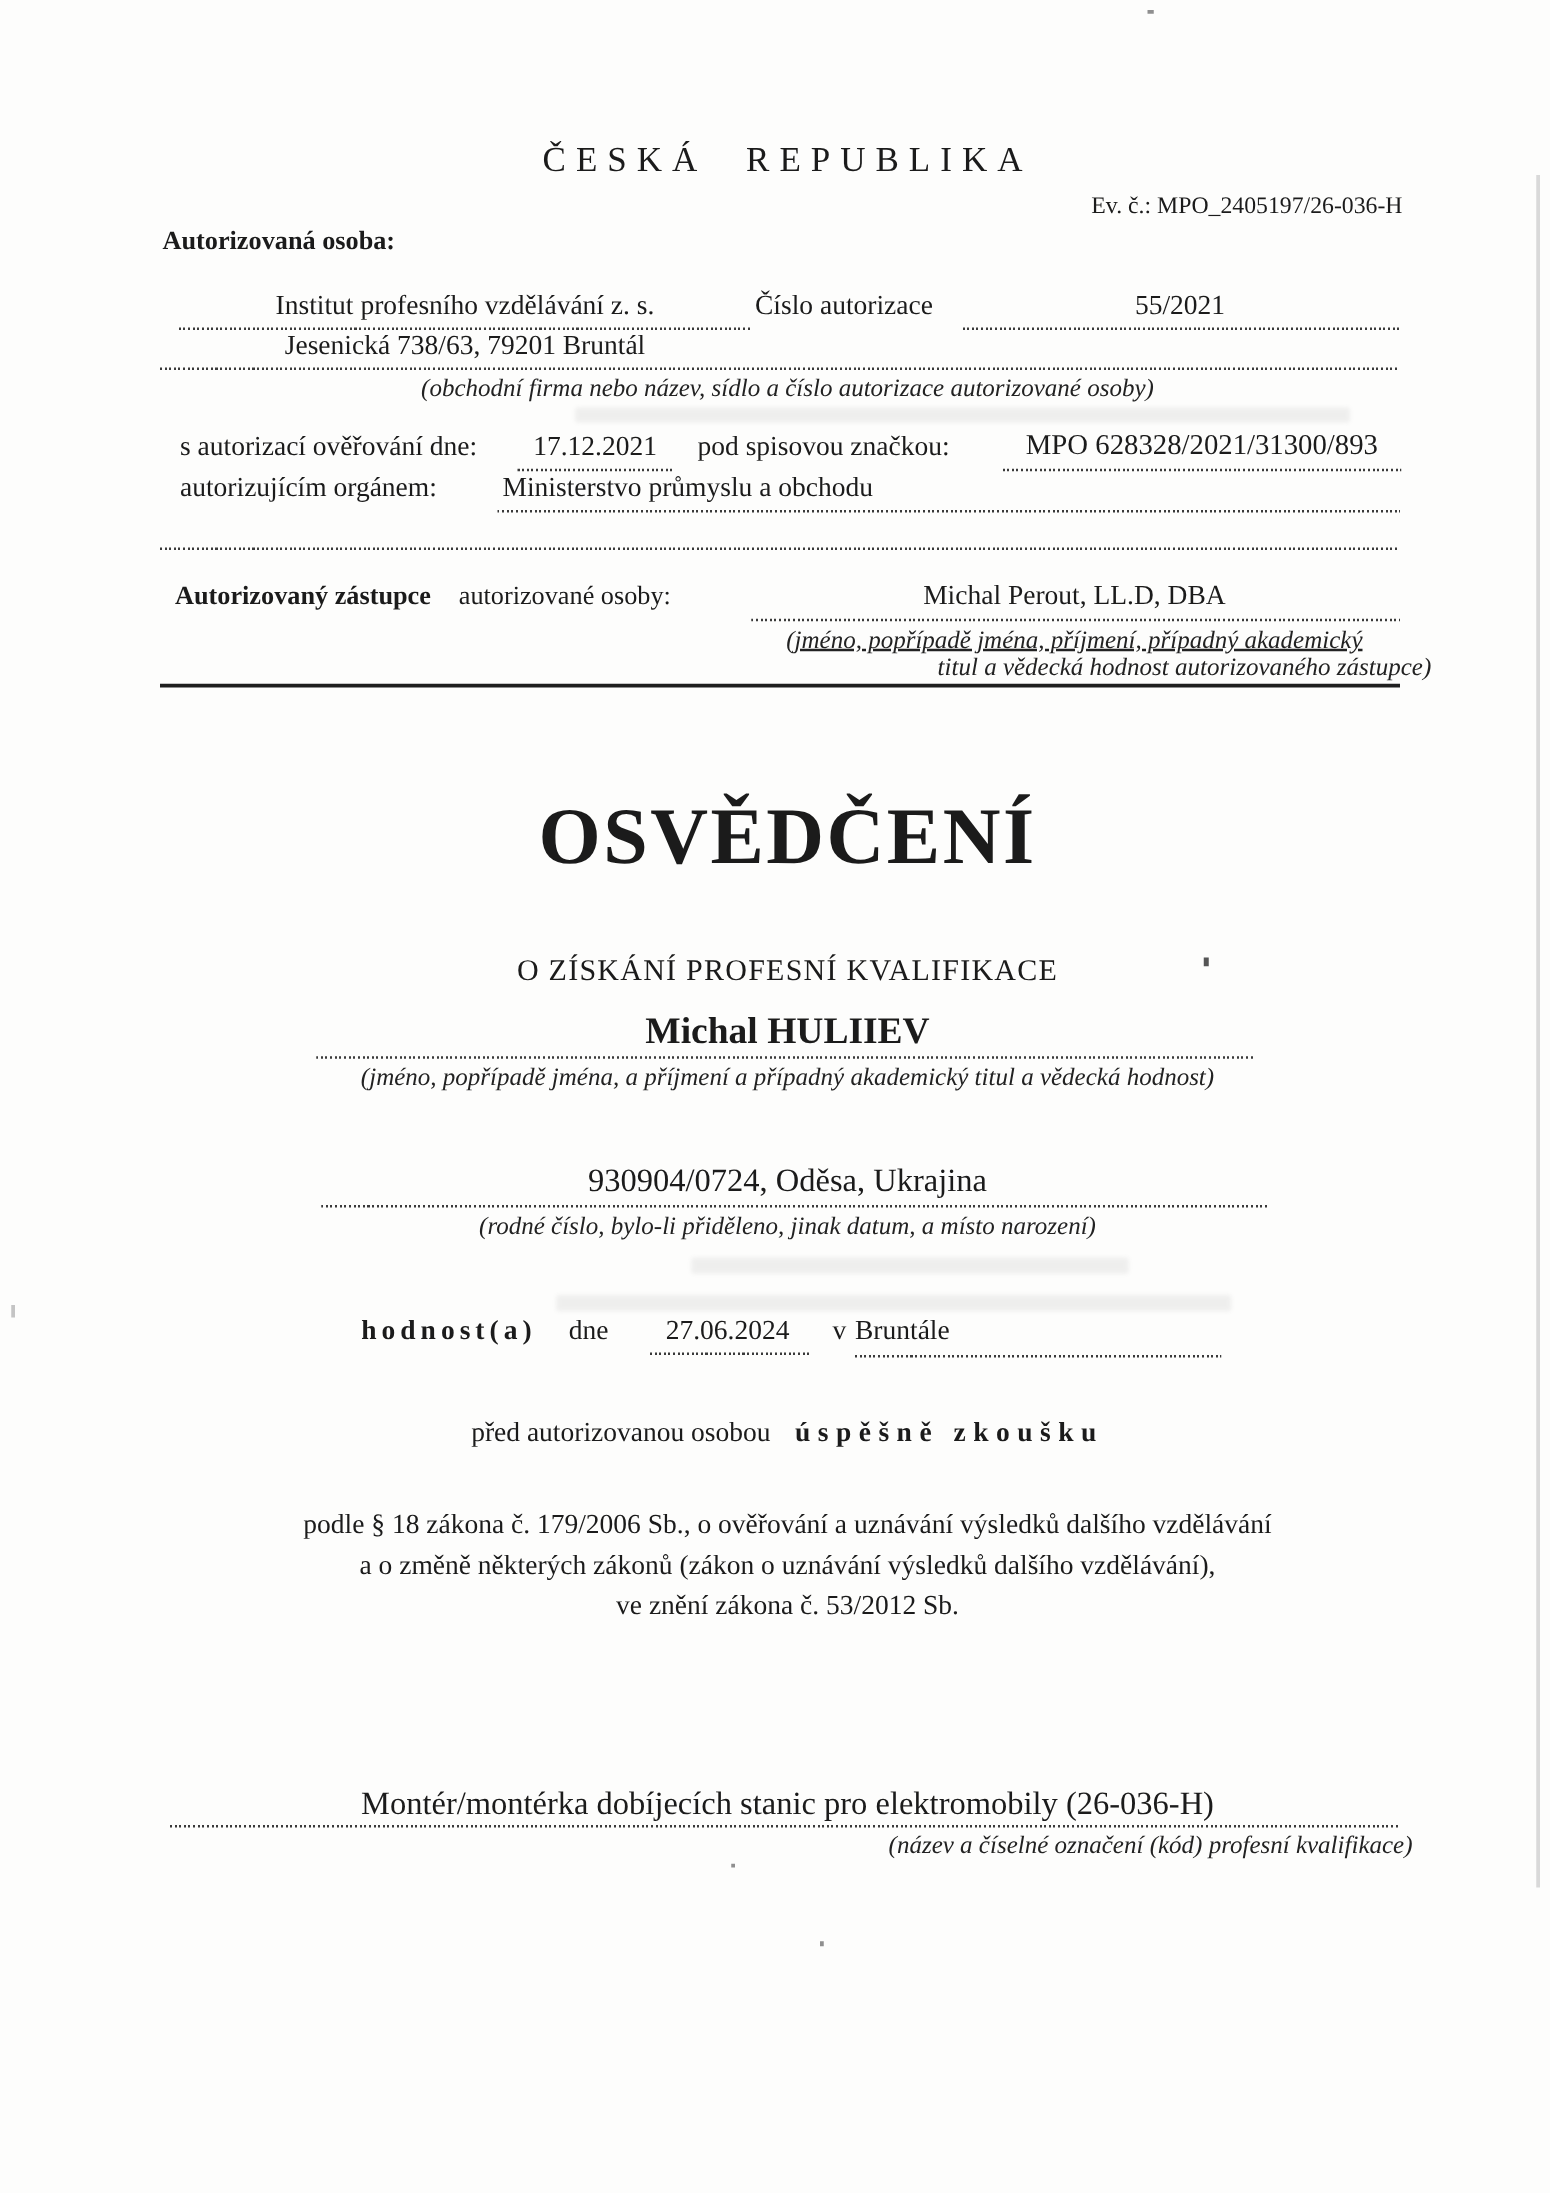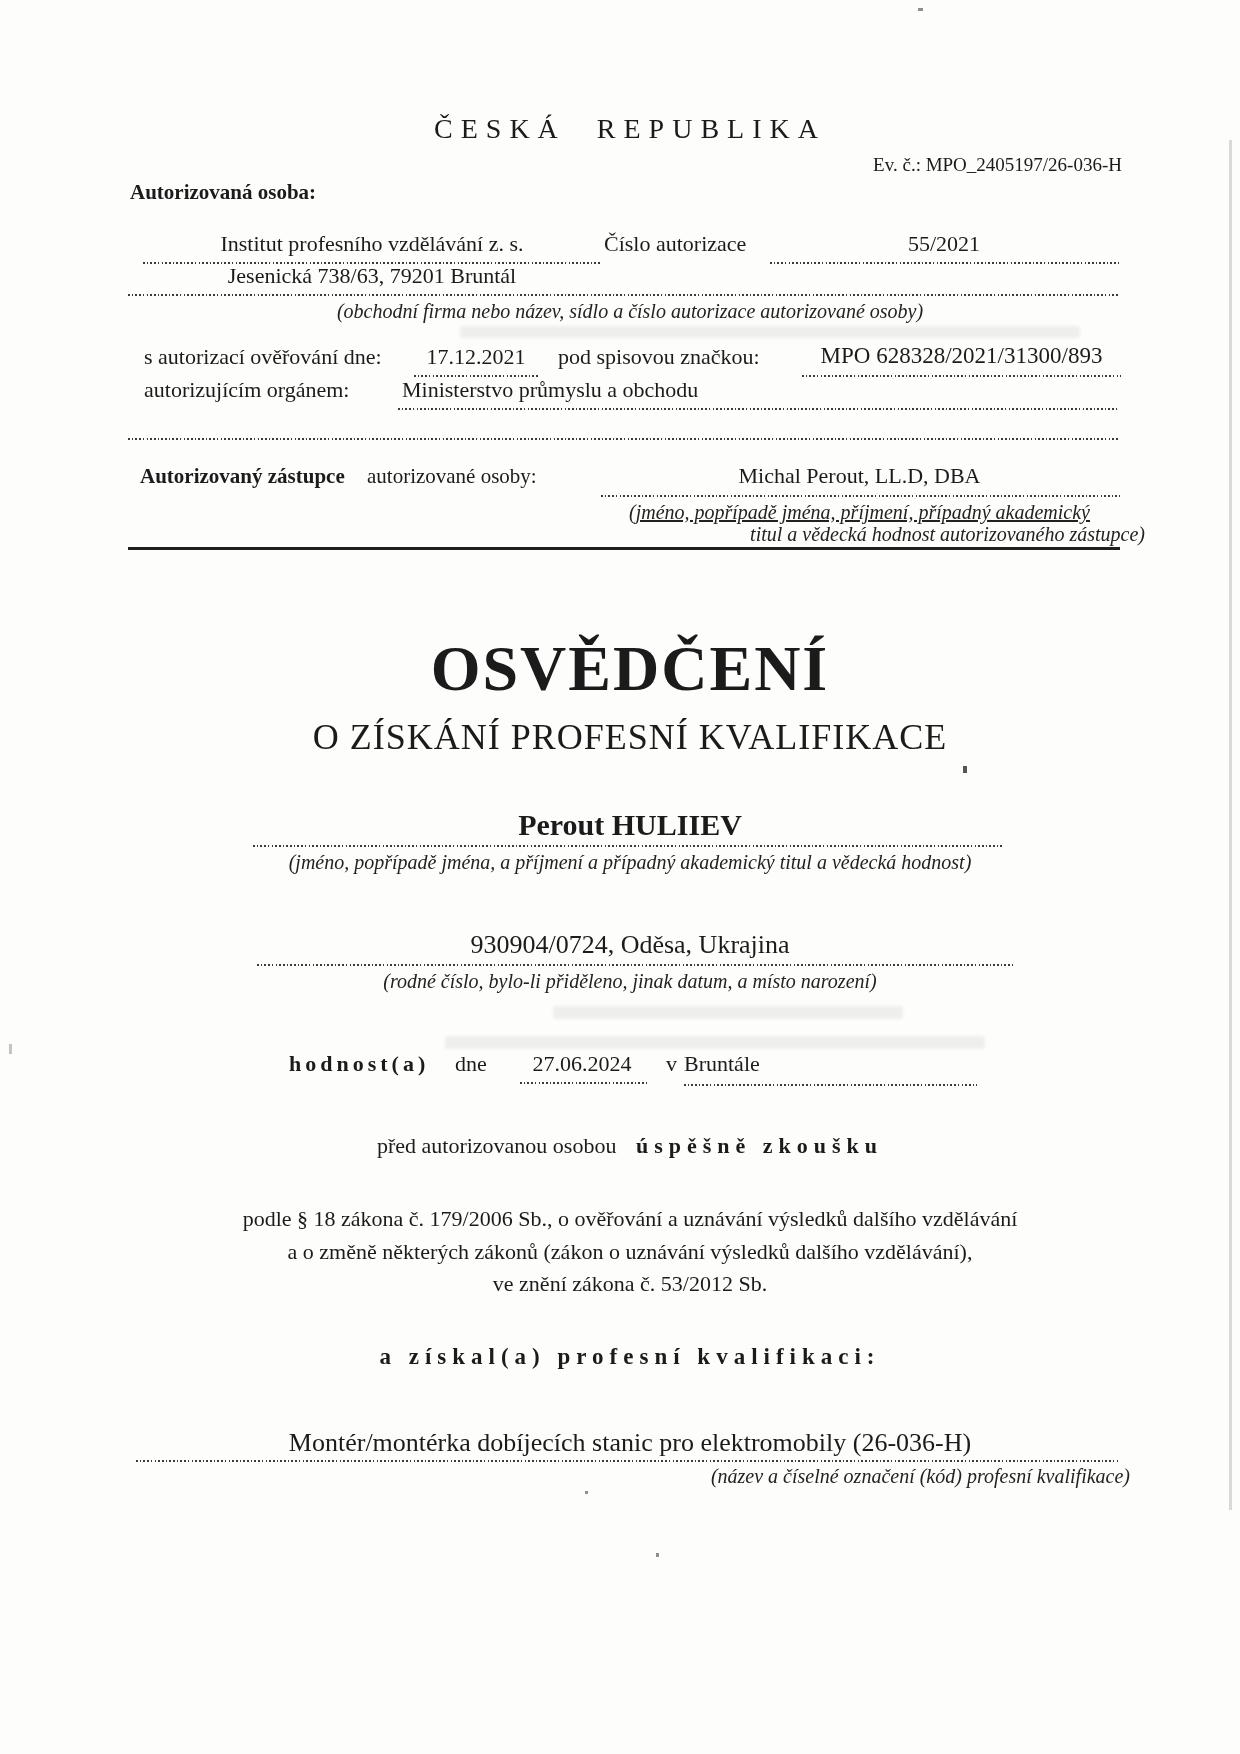--- a/index.html
+++ b/index.html
@@ -17,21 +17,21 @@
   }
   .solid-rule{position:absolute; height:3px; background:#1f1f1f;}
   .sz22{font-size:22px;}
   .sz21{font-size:21px;}
   .cap{font-size:20px; font-style:italic; color:#222;}
   .ghost{position:absolute; background:#777; opacity:.10; filter:blur(1.6px); border-radius:2px;}
   .speck{position:absolute; background:#8f8f8f;}
   #edge-shadow{position:absolute; left:1229px; top:140px; width:3px; height:1370px; background:#d9d9d9;}
   .ls-wide{letter-spacing:8px; word-spacing:16px;}
   #main-title{font-size:64px; font-weight:bold; letter-spacing:2px;}
-  #sub-title{font-size:36px; letter-spacing:1px;}
+  #sub-title{font-size:24px; letter-spacing:1px;margin-top:48px;}
   #holder-name{font-size:30px; font-weight:bold;}
   #birth-line{font-size:26px;}
   #qual-name{font-size:26px;}
   .spread{letter-spacing:4px;}
   .spread2{letter-spacing:6px;}
 </style>
 </head>
 <body>
 
 <div id="page">
@@ -87,21 +87,21 @@
   <div class="dotted" style="top:495px; left:601px; width:519px;"></div>
 
   <div class="t cap" style="top:501px; left:601px; width:517px; text-align:center;text-decoration:underline;">(jméno, popřípadě jména, příjmení, případný akademický</div>
   <div class="t cap" style="top:523px; left:628px; width:517px; text-align:right;">titul a vědecká hodnost autorizovaného zástupce)</div>
 
   <div class="solid-rule" style="top:547px; left:128px; width:992px;"></div>
 
   <div id="main-title" class="t center" style="top:632px;">OSVĚDČENÍ</div>
   <div id="sub-title" class="t center" style="top:716px;">O ZÍSKÁNÍ PROFESNÍ KVALIFIKACE</div>
 
-  <div id="holder-name" class="t center" style="top:808px;">Perout HULIIEV</div>
+  <div id="holder-name" class="t center" style="top:808px;">Michal HULIIEV</div>
   <div class="dotted" style="top:845px; left:253px; width:750px;"></div>
   <div class="t center cap" style="top:851px;">(jméno, popřípadě jména, a příjmení a případný akademický titul a vědecká hodnost)</div>
 
   <div id="birth-line" class="t center" style="top:930px;">930904/0724, Oděsa, Ukrajina</div>
   <div class="dotted" style="top:964px; left:257px; width:758px;"></div>
   <div class="t center cap" style="top:970px;">(rodné číslo, bylo-li přiděleno, jinak datum, a místo narození)</div>
 
   <div class="t b sz22 spread" style="top:1051px; left:289px;">hodnost(a)</div>
   <div class="t sz22" style="top:1051px; left:455px;">dne</div>
   <div class="t sz22" style="top:1051px; left:517px; width:130px; text-align:center;">27.06.2024</div>
@@ -112,19 +112,18 @@
 
   <div class="t center sz22" style="top:1133px;">
     <span>před autorizovanou osobou</span>
     <span class="b spread2" style="margin-left:14px;">úspěšně zkoušku</span>
   </div>
 
   <div class="t center sz22" style="top:1206px;">podle § 18 zákona č. 179/2006 Sb., o ověřování a uznávání výsledků dalšího vzdělávání</div>
   <div class="t center sz22" style="top:1239px;">a o změně některých zákonů (zákon o uznávání výsledků dalšího vzdělávání),</div>
   <div class="t center sz22" style="top:1271px;">ve znění zákona č. 53/2012 Sb.</div>
 
-  <div class="t center b spread2" style="top:1344px; font-size:23px;">a získal(a) profesní kvalifikaci:</div>
 
   <div id="qual-name" class="t center" style="top:1428px;">Montér/montérka dobíjecích stanic pro elektromobily (26-036-H)</div>
   <div class="dotted" style="top:1460px; left:136px; width:984px;"></div>
   <div class="t center cap" style="top:1465px;text-align:right;">(název a číselné označení (kód) profesní kvalifikace)</div>
 
 </div>
 
 </body></html>

